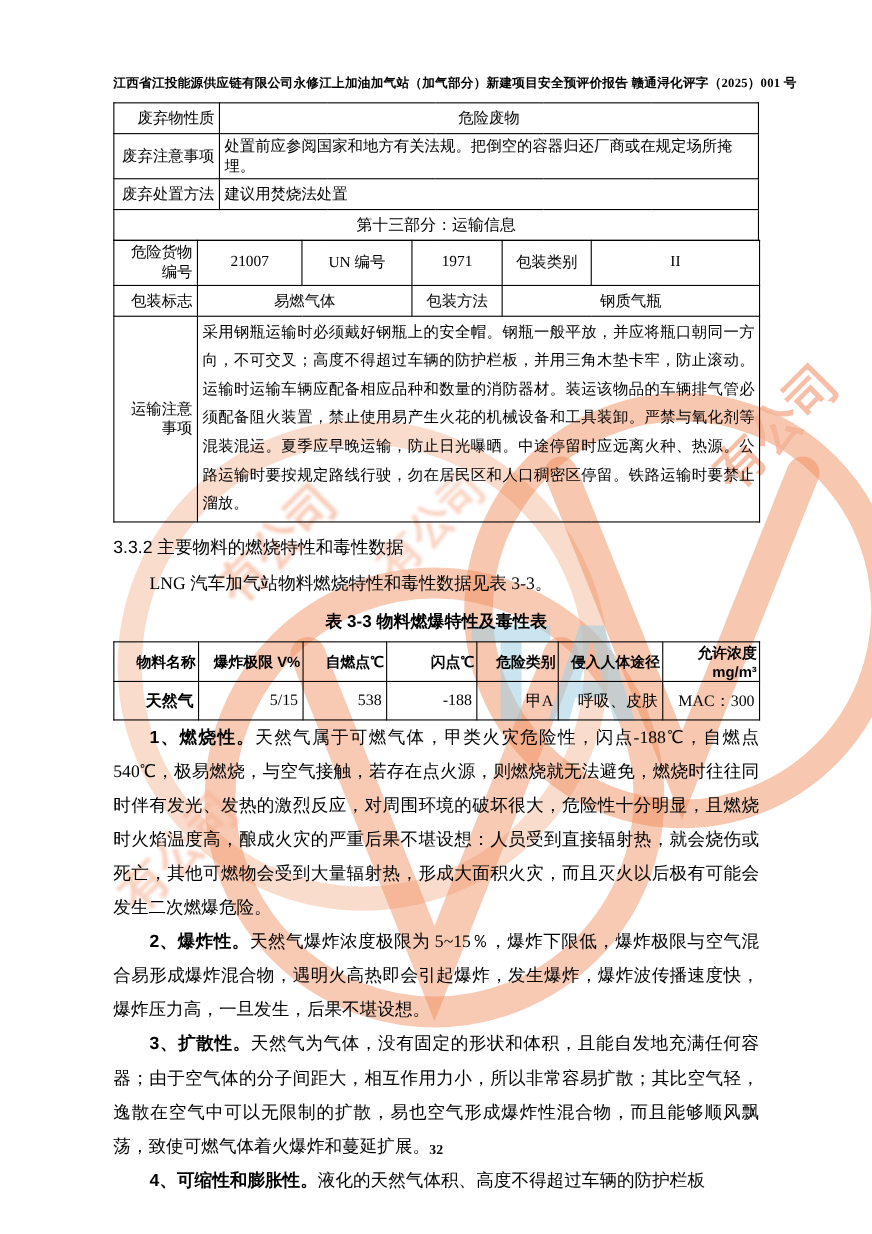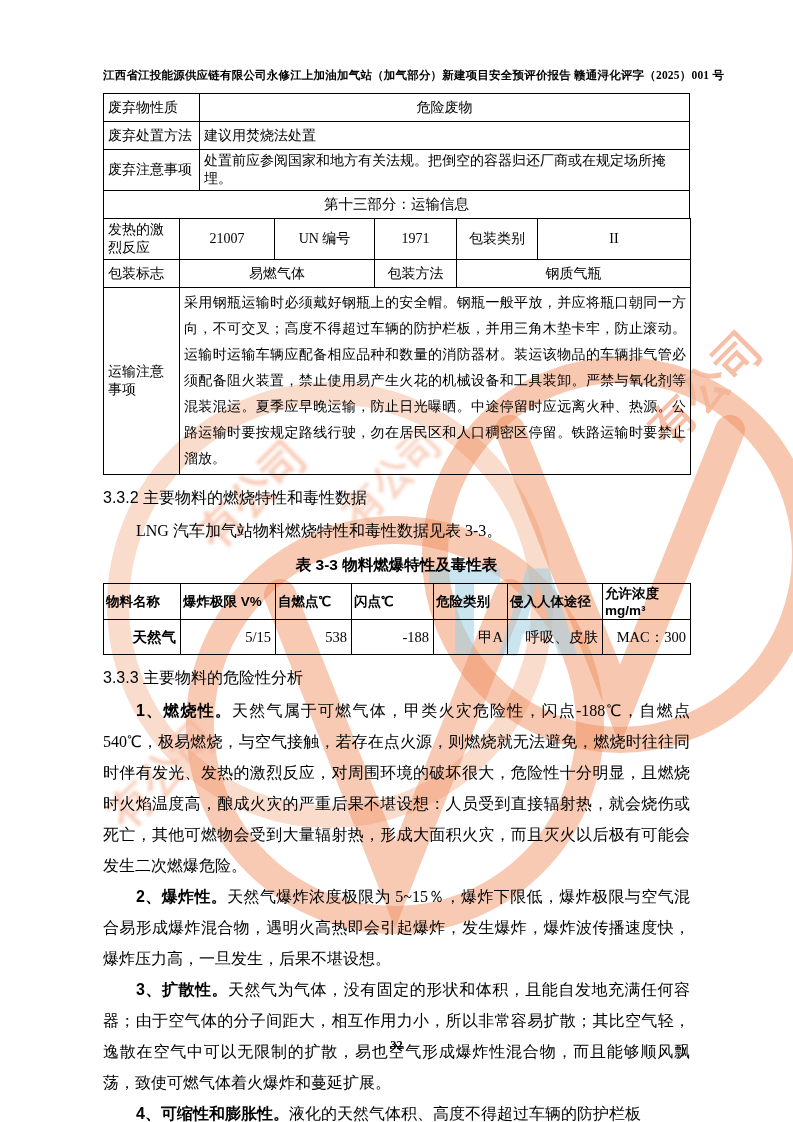--- a/index.html
+++ b/index.html
@@ -14,21 +14,21 @@
   .doc-header {
     text-align:center; font-size:11.5px; font-weight:600;
     letter-spacing:0.2px; white-space:nowrap; margin-bottom:10px;
   }
 
   table.doc { border-collapse:collapse; width:587px; table-layout:fixed; }
   table.doc th, table.doc td {
     border:1px solid #000; font-weight:normal; font-size:14px;
     padding:2px 4px; vertical-align:middle; overflow:hidden;
   }
-  table.doc th { text-align:left; }
+  table.doc th { text-align:right; }
   table.doc .c { text-align:center; }
   table.doc .l { text-align:left; }
   tr.r28 { height:28px; } tr.r38 { height:38px; }
   td.longtext {
     font-size:14.5px; line-height:26px; text-align:justify; padding:3px 7px;
   }
   table.mergeup { margin-top:-1px; }
 
   h3.sec {
     font-family:"Liberation Sans", sans-serif; font-weight:400;
@@ -91,45 +91,45 @@
           <col>
           <col>
           <col>
         </colgroup>
       <tbody>
           <tr class="r28">
         <th>废弃物性质</th>
         <td colspan="5" class="c">危险废物</td>
       </tr>
       <tr class="r28">
+        <th>废弃注意事项</th>
+        <td colspan="5" class="l">处置前应参阅国家和地方有关法规。把倒空的容器归还厂商或在规定场所掩埋。</td>
+      </tr>
+      <tr class="r28">
         <th>废弃处置方法</th>
         <td colspan="5" class="l">建议用焚烧法处置</td>
-      </tr>
-      <tr class="r28">
-        <th>废弃注意事项</th>
-        <td colspan="5" class="l">处置前应参阅国家和地方有关法规。把倒空的容器归还厂商或在规定场所掩埋。</td>
       </tr>
       <tr class="r28">
         <td colspan="6" class="c" style="font-size:14.5px">第十三部分：运输信息</td>
       </tr>
     </tbody>
       </table>
 
     <table class="doc mergeup">
       <colgroup>
         <col style="width:76px">
           <col style="width:95px">
           <col style="width:100px">
         <col style="width:82px">
           <col style="width:81px">
           <col style="width:153px">
       </colgroup>
       <tbody>
           <tr class="r38">
-        <th>发热的激烈反应</th>
+        <th>危险货物编号</th>
         <td class="c">21007</td>
         <td class="c">UN 编号</td>
         <td class="c">1971</td>
         <td class="c">包装类别</td>
         <td class="c">II</td>
       </tr>
       <tr class="r28">
         <th>包装标志</th>
         <td colspan="2" class="c">易燃气体</td>
         <td class="c">包装方法</td>
@@ -171,21 +171,20 @@
         <td>5/15</td>
         <td>538</td>
         <td>-188</td>
         <td>甲A</td>
         <td>呼吸、皮肤</td>
         <td>MAC：300</td>
       </tr>
     </tbody>
       </table>
 
-    <h3 class="sec">3.3.3 主要物料的危险性分析</h3>
 
     <p class="body"><span class="lead">1、燃烧性。</span><span>天然气属于可燃气体，甲类火灾危险性，闪点-188℃，自燃点 540℃，极易燃烧，与空气接触，若存在点火源，则燃烧就无法避免，燃烧时往往同时伴有发光、发热的激烈反应，对周围环境的破坏很大，危险性十分明显，且燃烧时火焰温度高，酿成火灾的严重后果不堪设想：人员受到直接辐射热，就会烧伤或死亡，其他可燃物会受到大量辐射热，形成大面积火灾，而且灭火以后极有可能会发生二次燃爆危险。</span></p>
 
     <p class="body"><span class="lead">2、爆炸性。</span><span>天然气爆炸浓度极限为 5~15％，爆炸下限低，爆炸极限与空气混合易形成爆炸混合物，遇明火高热即会引起爆炸，发生爆炸，爆炸波传播速度快，爆炸压力高，一旦发生，后果不堪设想。</span></p>
 
     <p class="body"><span class="lead">3、扩散性。</span><span>天然气为气体，没有固定的形状和体积，且能自发地充满任何容器；由于空气体的分子间距大，相互作用力小，所以非常容易扩散；其比空气轻，逸散在空气中可以无限制的扩散，易也空气形成爆炸性混合物，而且能够顺风飘荡，致使可燃气体着火爆炸和蔓延扩展。</span></p>
 
     <p class="body"><span class="lead">4、可缩性和膨胀性。</span><span>液化的天然气体积、高度不得超过车辆的防护栏板</span></p>
 
   </div>

